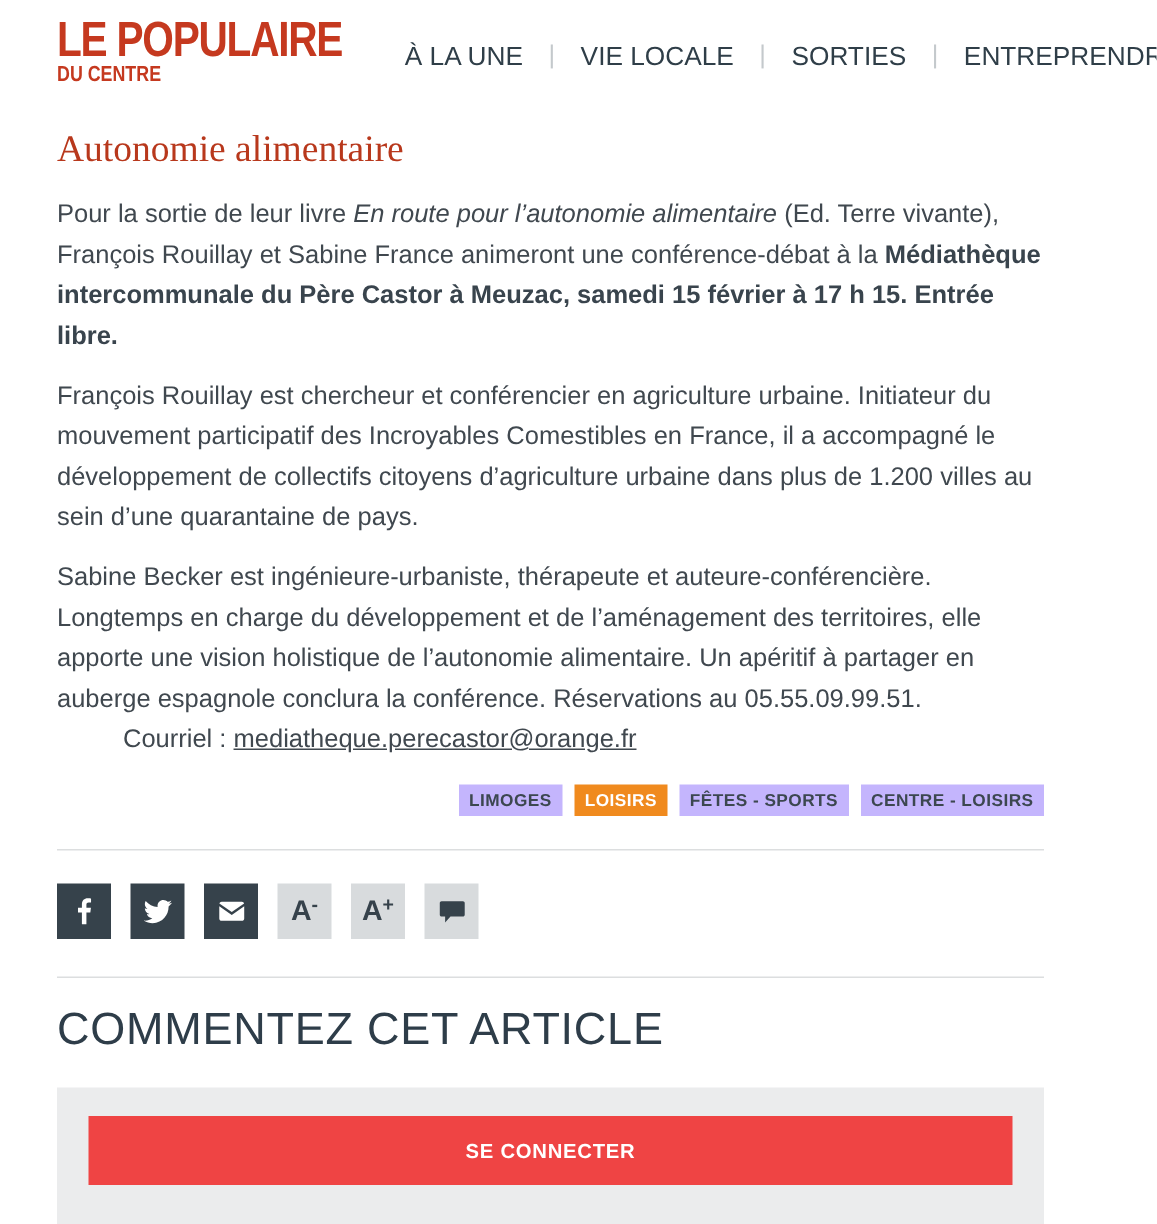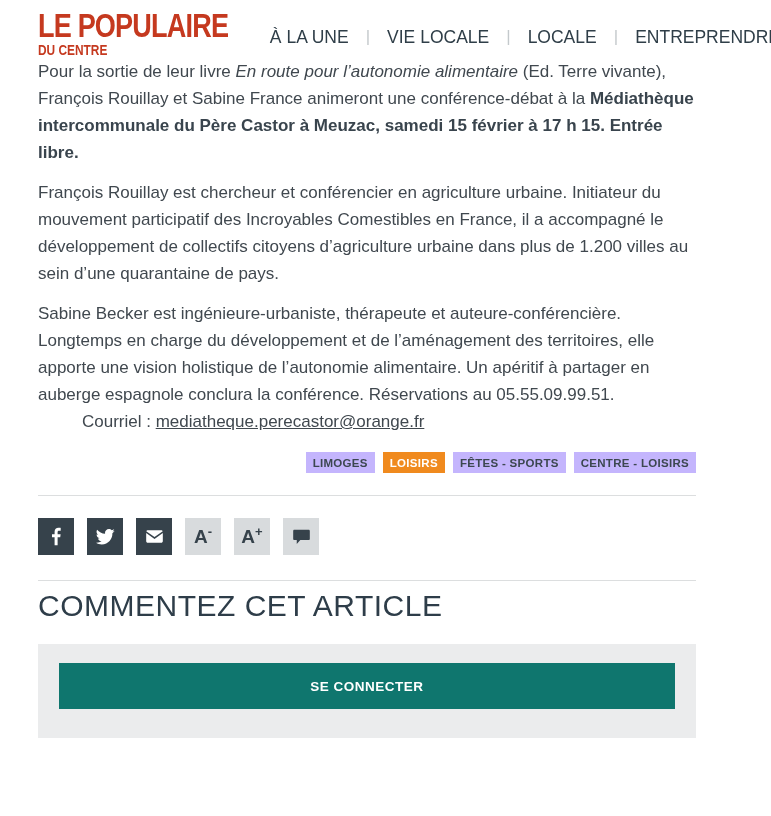--- a/index.html
+++ b/index.html
@@ -124,31 +124,31 @@
   .share-btn.light svg { fill: #36424b; }
   .fs-letter { font-size: 19px; font-weight: bold; line-height: 1; }
   .fs-sign { font-size: 13px; font-weight: bold; position: relative; top: -5px; line-height: 1; }
 
   
   .comments-heading {
     font-size: 30px;
     font-weight: 300;
     color: #2e3d49;
     letter-spacing: 0.5px;
-    margin: 8px 0 0 0;
+    margin: 18px 0 0 0;
   }
   .login-panel {
     background: #ebeced;
     width: 658px;
     margin-top: 21px;
     padding: 19px 21px 29px 21px;
   }
   .login-button {
     display: block;
-    background: #0f766e;
+    background: #ef4444;
     color: #ffffff;
     text-align: center;
     font-weight: bold;
     font-size: 13.5px;
     letter-spacing: 0.5px;
     padding: 16px 0 15px 0;
     text-decoration: none;
     cursor: pointer;
   }
 </style>
@@ -158,27 +158,28 @@
 <header class="site-header">
   <a class="logo">
     <span class="logo-line1">LE POPULAIRE</span>
     <span class="logo-line2">DU CENTRE</span>
   </a>
   <nav class="nav">
     <a>À LA UNE</a>
     <span class="sep">|</span>
     <a>VIE LOCALE</a>
     <span class="sep">|</span>
-    <a>LOCALE</a>
+    <a>SORTIES</a>
     <span class="sep">|</span>
     <a>ENTREPRENDRE</a>
   </nav>
 </header>
 
 <main>
+  <h1 class="article-title">Autonomie alimentaire</h1>
 
   <div class="article-body">
     <p><span>Pour la sortie de leur livre </span><em>En route pour l’autonomie alimentaire</em><span> (Ed. Terre vivante), François Rouillay et Sabine France animeront une conférence-débat à la </span><strong>Médiathèque intercommunale du Père Castor à Meuzac, samedi 15 février à 17 h 15. Entrée libre.</strong></p>
 
     <p>François Rouillay est chercheur et conférencier en agriculture urbaine. Initiateur du mouvement participatif des Incroyables Comestibles en France, il a accompagné le développement de collectifs citoyens d’agriculture urbaine dans plus de 1.200 villes au sein d’une quarantaine de pays.</p>
 
     <p><span>Sabine Becker est ingénieure-urbaniste, thérapeute et auteure-conférencière. Longtemps en charge du développement et de l’aménagement des territoires, elle apporte une vision holistique de l’autonomie alimentaire. Un apéritif à partager en auberge espagnole conclura la conférence. Réservations au 05.55.09.99.51. </span><span class="email-wrap"><span>Courriel : </span><a class="email-link">mediatheque.perecastor@orange.fr</a></span></p>
   </div>
 
   <div class="tags">

